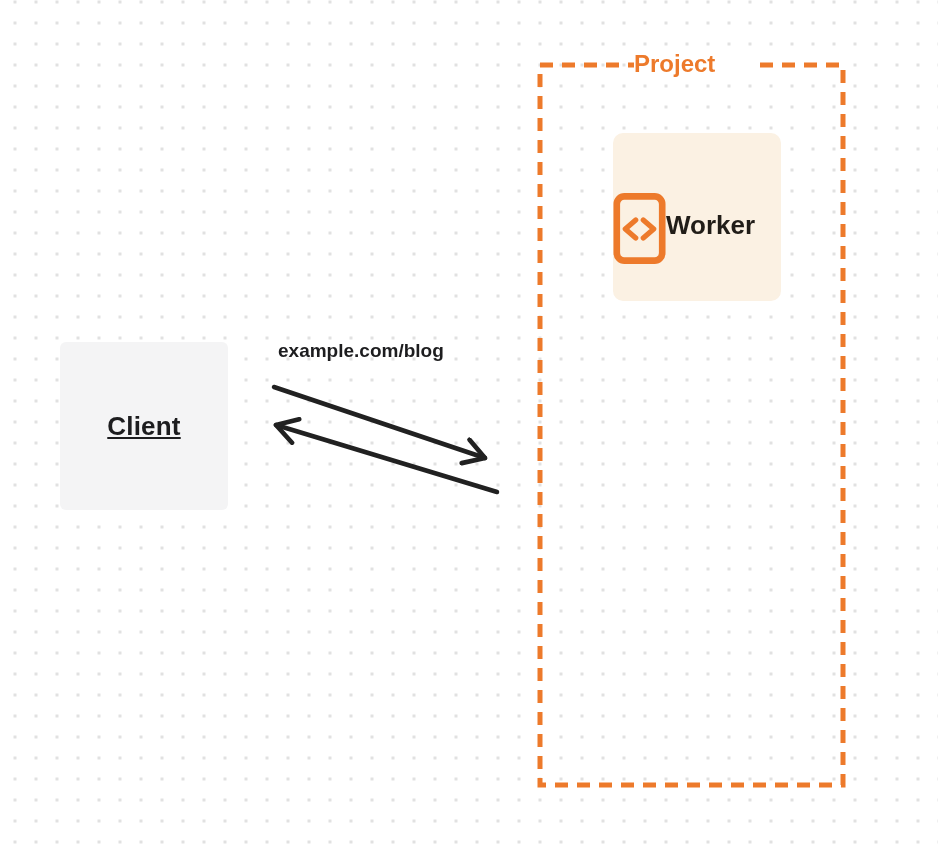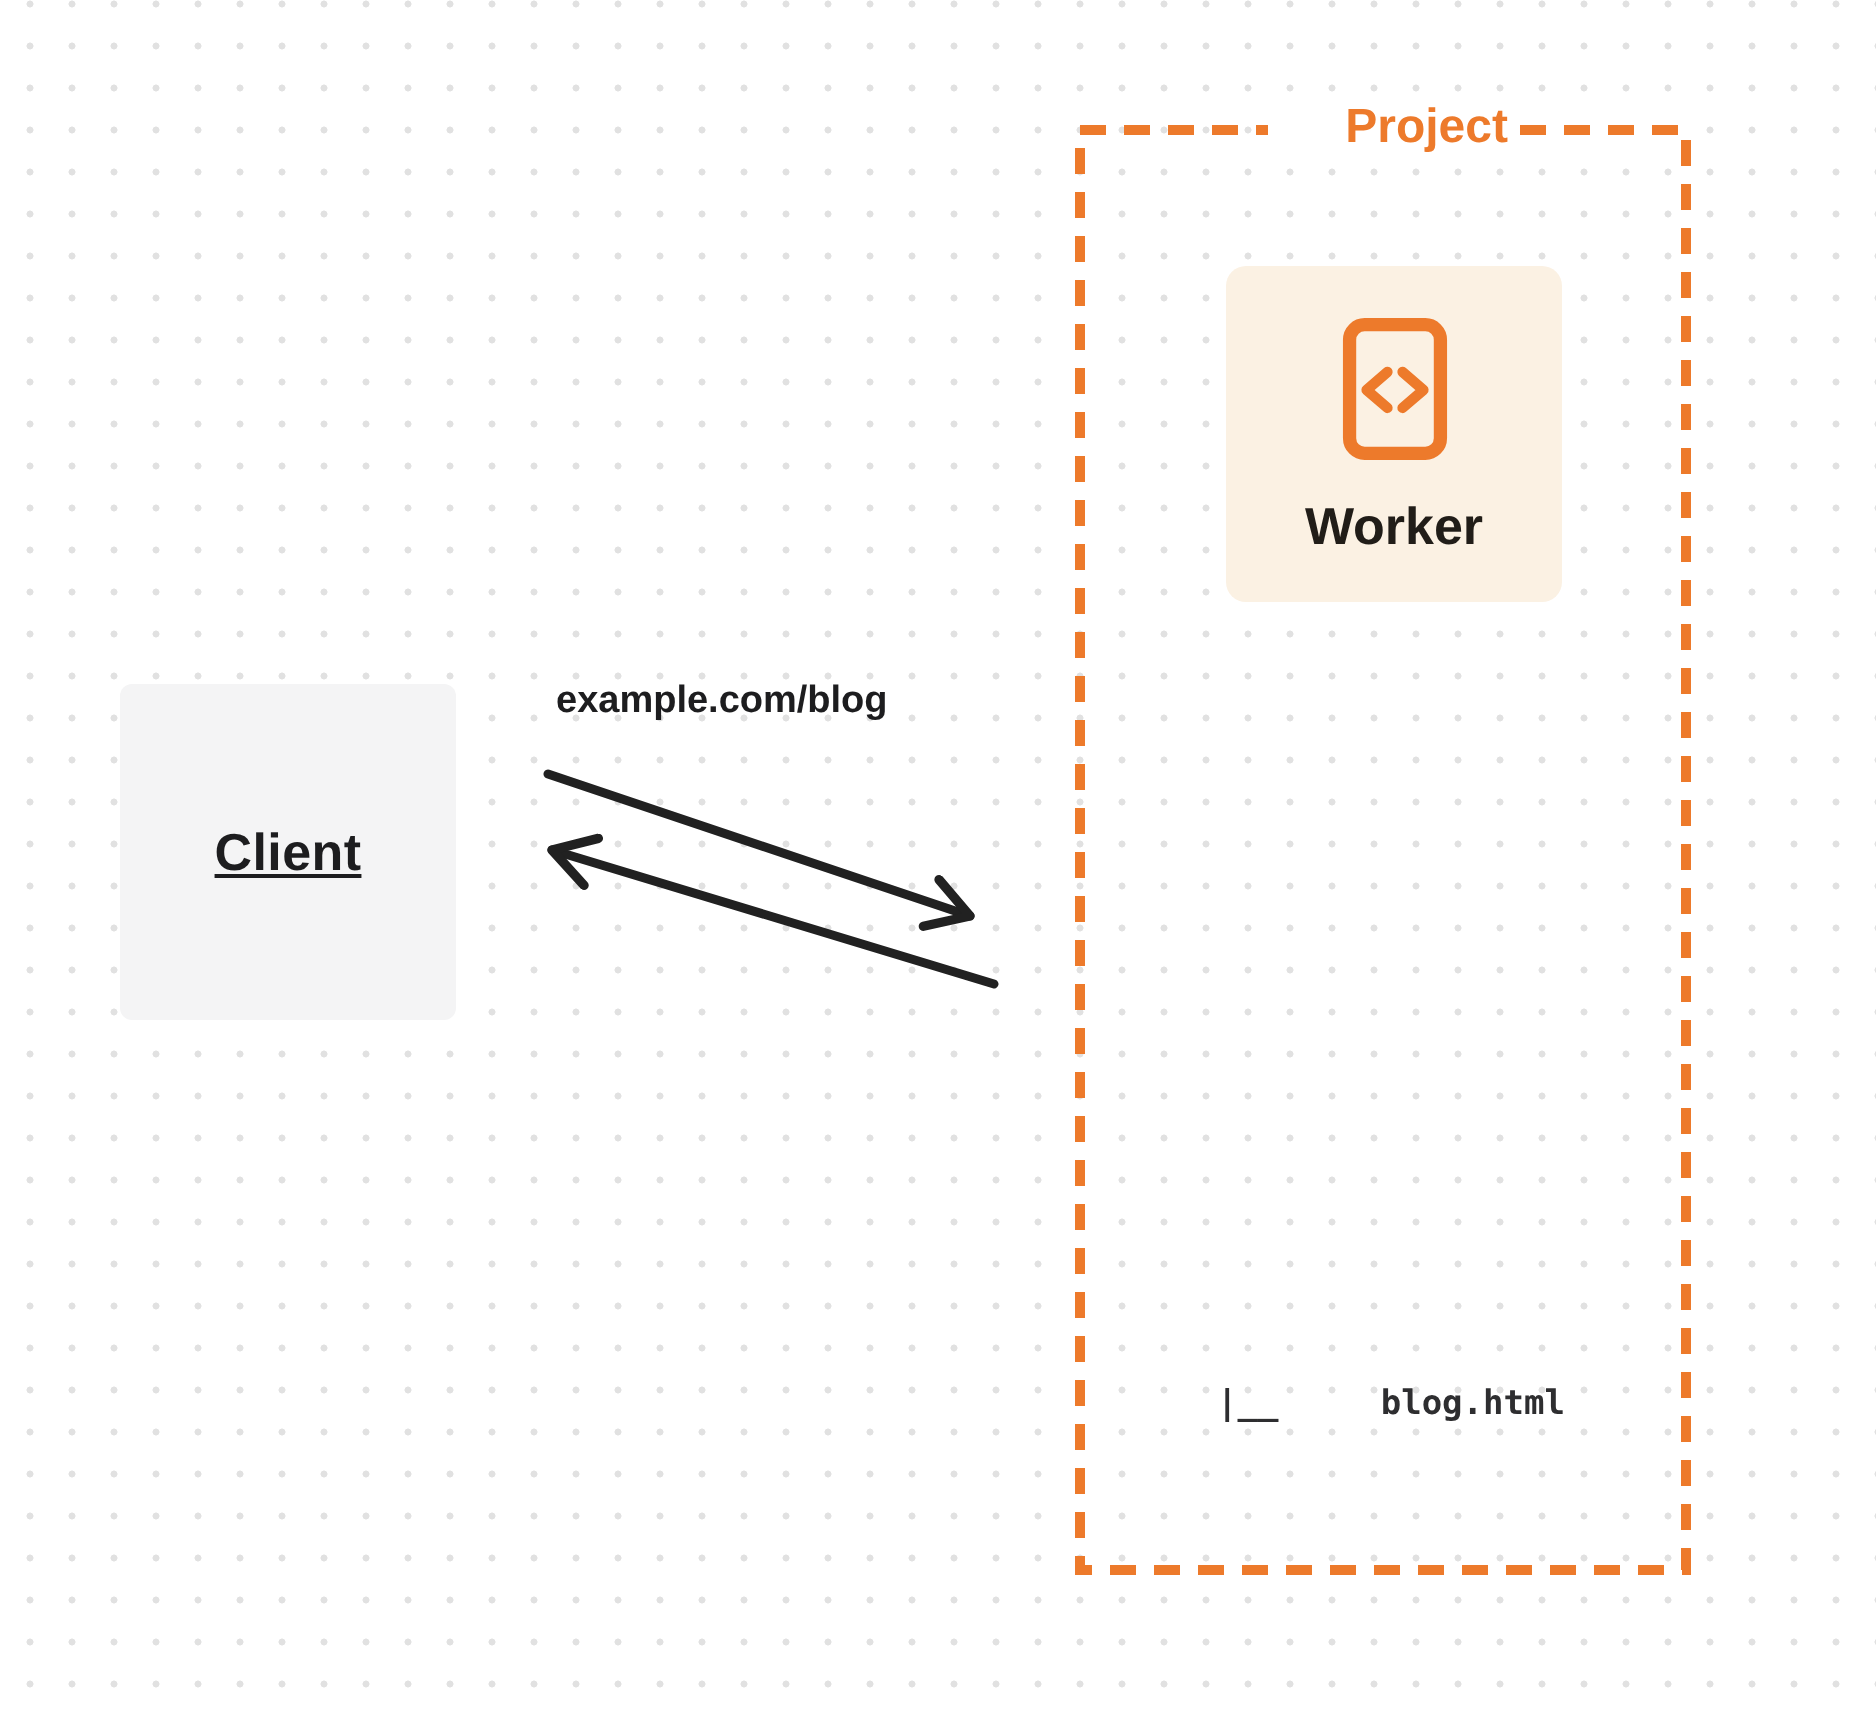--- a/index.html
+++ b/index.html
@@ -36,30 +36,30 @@
   .request-label {
     position: absolute;
     left: 278px; top: 340px;
     font-size: 19px; font-weight: 700; color: #1d1d1f;
   }
   .project-label {
     position: absolute;
     left: 634px; top: 50px;
     width: 120px; height: 28px;
     background: #ffffff;
-    text-align: right;
+    text-align: left;
     font-size: 24px; font-weight: 700; line-height: 28px;
     color: #ed7a2b;
   }
   .card {
     position: absolute;
     width: 168px;
     background: #fbf1e3;
     border-radius: 10px;
-    display: flex; flex-direction: column;
+    display: flex; flex-direction: row;
     align-items: center;
   }
   .worker-card { left: 613px; top: 133px; height: 168px; }
   .assets-card { left: 610px; top: 480px; height: 167px; }
   .card .icon-wrap { margin-top: 23px; display: flex; align-items: center; justify-content: center; }
   .worker-card .icon-wrap { height: 76px; }
   .assets-card .icon-wrap { height: 62px; margin-top: 27px; }
   .card-label {
     margin-top: 16px;
     font-size: 26px; font-weight: 700; color: #211d18;
@@ -104,17 +104,16 @@
         <rect x="4" y="4" width="48" height="68" rx="8" fill="none" stroke="#ed7a2b" stroke-width="7"></rect>
         <polyline points="24,29 13,38.5 24,48" fill="none" stroke="#ed7a2b" stroke-width="5.5" stroke-linecap="round" stroke-linejoin="round"></polyline>
         <polyline points="32,29 43,38.5 32,48" fill="none" stroke="#ed7a2b" stroke-width="5.5" stroke-linecap="round" stroke-linejoin="round"></polyline>
       </svg>
     </span>
     <span class="card-label">Worker</span>
   </div>
 
 
   <div class="file-tree">
-    <div>  |__     blog.html</div>
     
   </div>
 
 </div>
 
 </body></html>

